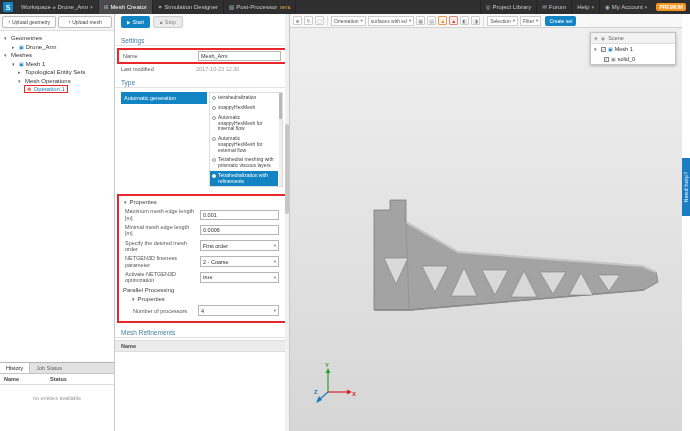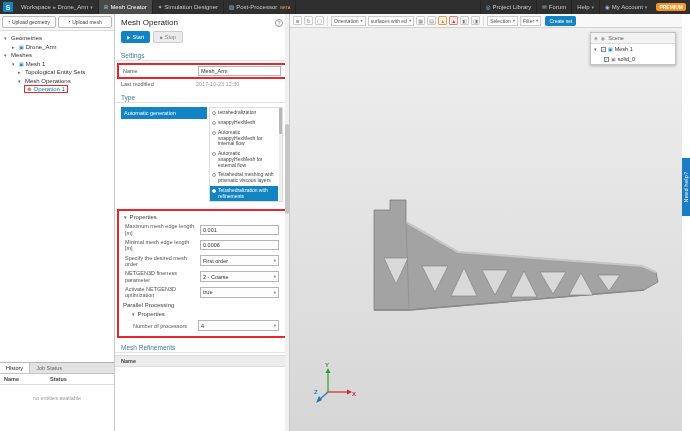--- a/index.html
+++ b/index.html
@@ -192,24 +192,20 @@
       <div class="hist-tab">Job Status</div>
     </div>
     <div class="hist-header">
       <span>Name</span>
       <span>Status</span>
     </div>
     <div class="hist-empty">no entities available</div>
   </div>
 
   <div id="main-panel">
-    <div class="mp-header">
-      <div class="mp-title">Mesh Operation</div>
-      <div class="help-circle">?</div>
-    </div>
     <div class="btn-row">
       <button class="btn-start">
         <span style="font-size:4.5px;">▶</span>
         <span>Start</span>
       </button>
       <button class="btn-stop">
         <span style="font-size:4.5px;">■</span>
         <span>Stop</span>
       </button>
     </div>

